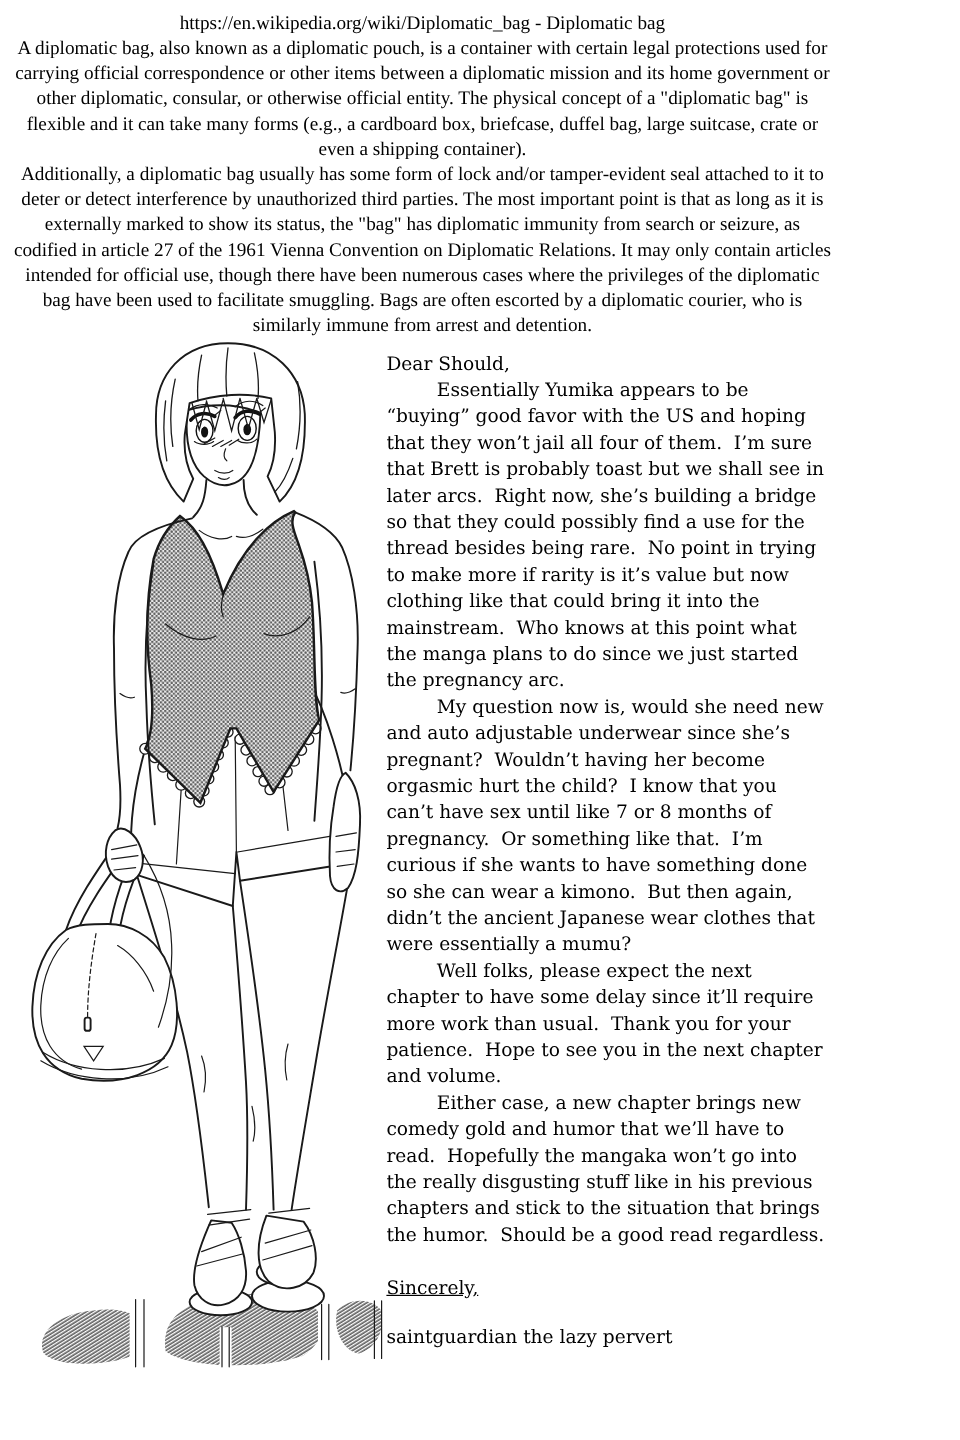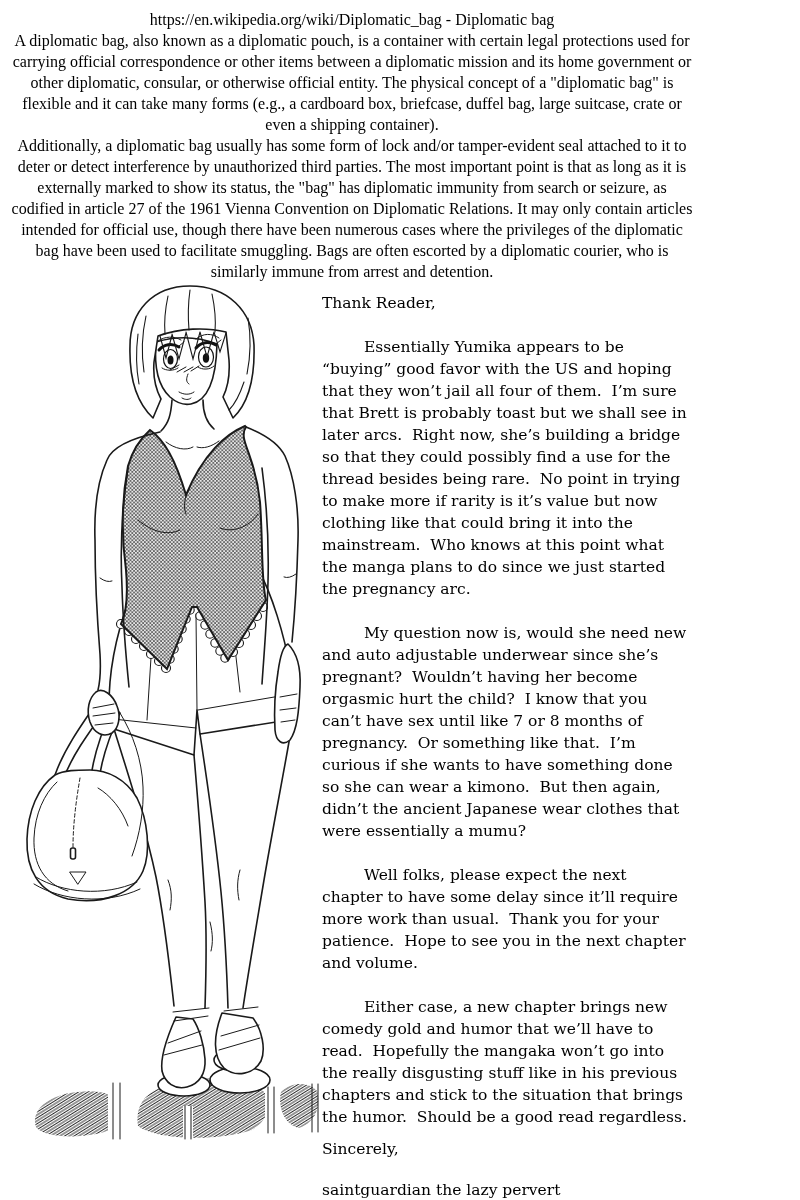--- a/index.html
+++ b/index.html
@@ -21,22 +21,22 @@
 
   .letter-col{
     flex:1;
     padding:10px 14px 0 0;
     font-family:"DejaVu Serif",serif;
     font-size:15.5px;
     line-height:22px;
     text-align:left;
   }
   .letter-col p{margin:0;white-space:pre-wrap;}
-  .letter-col p.body{text-indent:42px;margin-top:22px;}
-  .letter-col p.closing{margin-top:10px;}
+  .letter-col p.body{text-indent:42px;}
+  .letter-col p.closing{margin-top:22px;text-decoration:underline;}
   .letter-col p.signature{margin-top:19px;}
 
   
   .ln{fill:none;stroke:#1a1a1a;stroke-width:1.6;stroke-linecap:round;stroke-linejoin:round;}
   .ln-thin{fill:none;stroke:#1a1a1a;stroke-width:1;stroke-linecap:round;}
   .ln-hair{fill:none;stroke:#1a1a1a;stroke-width:1.1;stroke-linecap:round;}
   .fillw{fill:#ffffff;stroke:#1a1a1a;stroke-width:1.6;stroke-linejoin:round;}
   .lash{fill:none;stroke:#111;stroke-width:3;stroke-linecap:round;}
 </style>
 </head>
@@ -209,21 +209,21 @@
         <g>
           <path class="fillw" d="M190,4 C152,4 130,30 130,64 C129,97 137,121 153,136 L161,117 C155,106 153,93 154,80 L158,54 C180,46 206,45 226,50 L229,78 C230,93 228,105 223,115 L233,136 C249,121 255,96 254,63 C252,29 228,4 190,4 Z" stroke-width="1.8"></path>
           <path class="ln-hair" d="M160,54 L166,76 L172,53 M172,52 L179,77 L186,51 M186,50 L193,77 L200,50 M200,50 L207,75 L214,50 M214,50 L220,70 L226,51"></path>
           <path class="ln-hair" d="M168,14 C165,28 164,40 165,52 M190,8 C188,22 188,36 189,48 M212,12 C215,26 216,38 215,50"></path>
           <path class="ln-hair" d="M146,34 C142,52 141,70 144,90 M248,36 C251,54 251,72 247,92 M138,52 C136,68 136,86 139,102 M244,100 C240,112 235,122 229,128"></path>
         </g>
       </svg>
     </figure>
 
     <section class="letter-col">
-      <p>Thank Reader,</p>
+      <p>Dear Should,</p>
       <p class="body">Essentially Yumika appears to be “buying” good favor with the US and hoping that they won’t jail all four of them.  I’m sure that Brett is probably toast but we shall see in later arcs.  Right now, she’s building a bridge so that they could possibly find a use for the thread besides being rare.  No point in trying to make more if rarity is it’s value but now clothing like that could bring it into the mainstream.  Who knows at this point what the manga plans to do since we just started the pregnancy arc.</p>
       <p class="body">My question now is, would she need new and auto adjustable underwear since she’s pregnant?  Wouldn’t having her become orgasmic hurt the child?  I know that you can’t have sex until like 7 or 8 months of pregnancy.  Or something like that.  I’m curious if she wants to have something done so she can wear a kimono.  But then again, didn’t the ancient Japanese wear clothes that were essentially a mumu?</p>
       <p class="body">Well folks, please expect the next chapter to have some delay since it’ll require more work than usual.  Thank you for your patience.  Hope to see you in the next chapter and volume.</p>
       <p class="body">Either case, a new chapter brings new comedy gold and humor that we’ll have to read.  Hopefully the mangaka won’t go into the really disgusting stuff like in his previous chapters and stick to the situation that brings the humor.  Should be a good read regardless.</p>
       <p class="closing">Sincerely,</p>
       <p class="signature">saintguardian the lazy pervert</p>
     </section>
 
   </main>
 </div>

